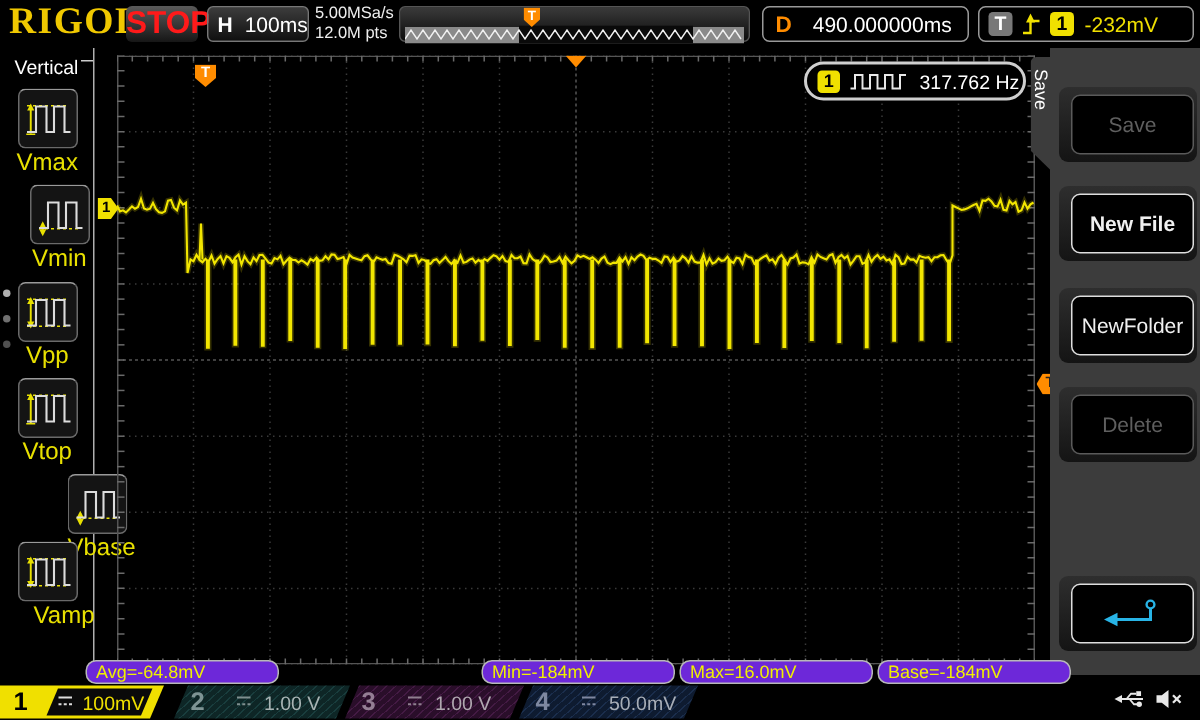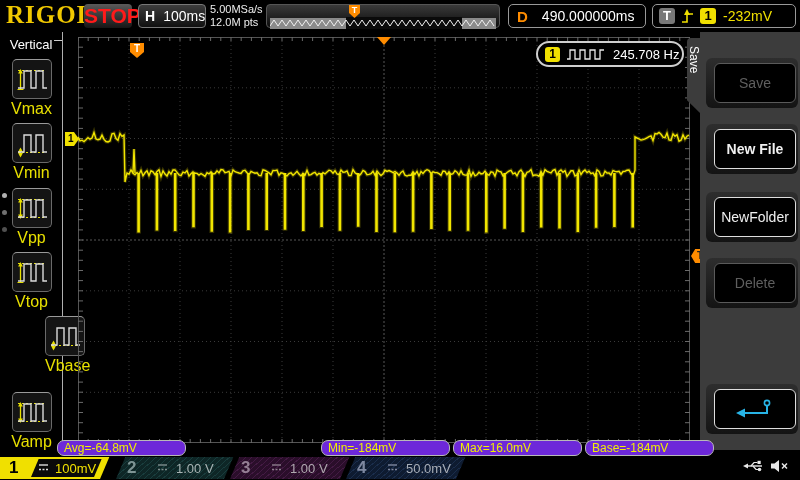--- a/index.html
+++ b/index.html
@@ -151,21 +151,21 @@
         <svg width="34" height="31" viewBox="0 0 34 31">
           <line x1="3" y1="6.5" x2="31" y2="6.5" stroke="#e8e000" stroke-dasharray="2 2"></line>
           <line x1="5.5" y1="9" x2="5.5" y2="25" stroke="#e8e000" stroke-width="1.3"></line>
           <polygon points="5.5,5 3.1,9.6 7.9,9.6" fill="#e8e000"></polygon>
           <line x1="2.5" y1="25.5" x2="8.5" y2="25.5" stroke="#e8e000"></line>
           <path d="M3 24 H9 V7 H16 V24 H21 V7 H28 V24 H32" fill="none" stroke="#dcdcdc" stroke-width="1.4"></path>
         </svg>
       </div>
     <div class="vm-label">Vmax</div>
   </div>
-  <div class="vm-item" style="top:123px;">
+  <div class="vm-item" style="top:123px;margin-left:8px;">
     <div class="vm-icon">
         <svg width="34" height="31" viewBox="0 0 34 31">
           <line x1="3" y1="24.5" x2="31" y2="24.5" stroke="#e8e000" stroke-dasharray="2 2"></line>
           <line x1="5.5" y1="21" x2="5.5" y2="28" stroke="#e8e000" stroke-width="1.3"></line>
           <polygon points="5.5,19.5 3.1,24.1 7.9,24.1" fill="#e8e000"></polygon>
           <polygon points="5.5,29.5 3.1,24.9 7.9,24.9" fill="#e8e000"></polygon>
           <path d="M3 24 H9 V7 H16 V24 H21 V7 H28 V24 H32" fill="none" stroke="#dcdcdc" stroke-width="1.4"></path>
         </svg>
       </div>
     <div class="vm-label">Vmin</div>
@@ -200,21 +200,21 @@
         <svg width="34" height="31" viewBox="0 0 34 31">
           <line x1="3" y1="24.5" x2="31" y2="24.5" stroke="#e8e000" stroke-dasharray="2 2"></line>
           <line x1="5.5" y1="21" x2="5.5" y2="28" stroke="#e8e000" stroke-width="1.3"></line>
           <polygon points="5.5,19.5 3.1,24.1 7.9,24.1" fill="#e8e000"></polygon>
           <polygon points="5.5,29.5 3.1,24.9 7.9,24.9" fill="#e8e000"></polygon>
           <path d="M3 24 H9 V7 H16 V24 H21 V7 H28 V24 H32" fill="none" stroke="#dcdcdc" stroke-width="1.4"></path>
         </svg>
       </div>
     <div class="vm-label">Vbase</div>
   </div>
-  <div class="vm-item" style="top:392px;">
+  <div class="vm-item" style="top:361px;text-align:right;">
     <div class="vm-icon">
         <svg width="34" height="31" viewBox="0 0 34 31">
           <line x1="3" y1="6.5" x2="31" y2="6.5" stroke="#e8e000" stroke-dasharray="2 2"></line>
           <line x1="3" y1="24.5" x2="31" y2="24.5" stroke="#e8e000" stroke-dasharray="2 2"></line>
           <line x1="5.5" y1="9" x2="5.5" y2="22" stroke="#e8e000" stroke-width="1.3"></line>
           <polygon points="5.5,5 3.1,9.6 7.9,9.6" fill="#e8e000"></polygon>
           <polygon points="5.5,26 3.1,21.4 7.9,21.4" fill="#e8e000"></polygon>
           <path d="M3 24 H9 V7 H16 V24 H21 V7 H28 V24 H32" fill="none" stroke="#dcdcdc" stroke-width="1.4"></path>
         </svg>
       </div>
@@ -457,21 +457,21 @@
     </svg>
     <div class="ch1-marker">1</div>
     <div class="trig-pos">T</div>
     <div class="center-tri"></div>
     <div class="trig-level">T</div>
     <div class="freq-box">
       <span class="f-src">1</span>
       <svg width="40" height="13">
         <path d="M1 11 H4 V2 H9 V11 H14 V2 H19 V11 H24 V2 H29 V11 H34 V2 H38" fill="none" stroke="#e8e8e8" stroke-width="1.3"></path>
       </svg>
-      <span class="f-val">245.708 Hz</span>
+      <span class="f-val">317.762 Hz</span>
     </div>
   </div>
 
   <div class="save-tab">
     <span>Save</span>
   </div>
   <div class="right-panel">
     <div class="rm-slot" style="top:26px;">
       <div class="rm-btn disabled">Save</div>
     </div>

